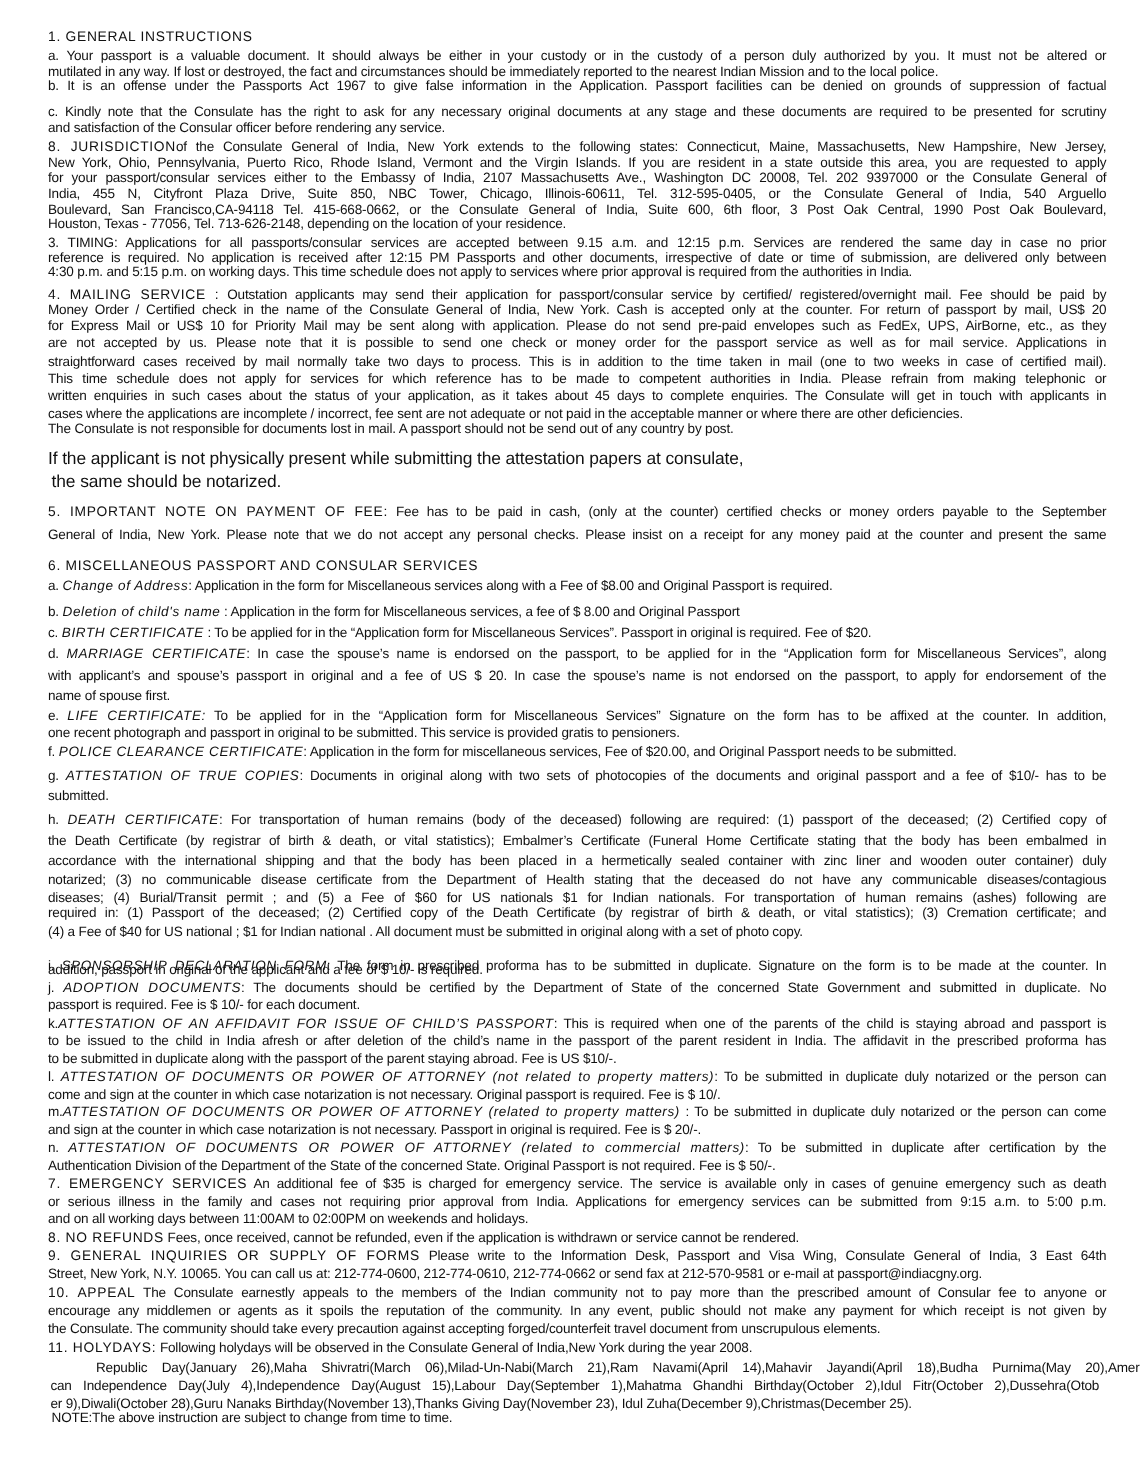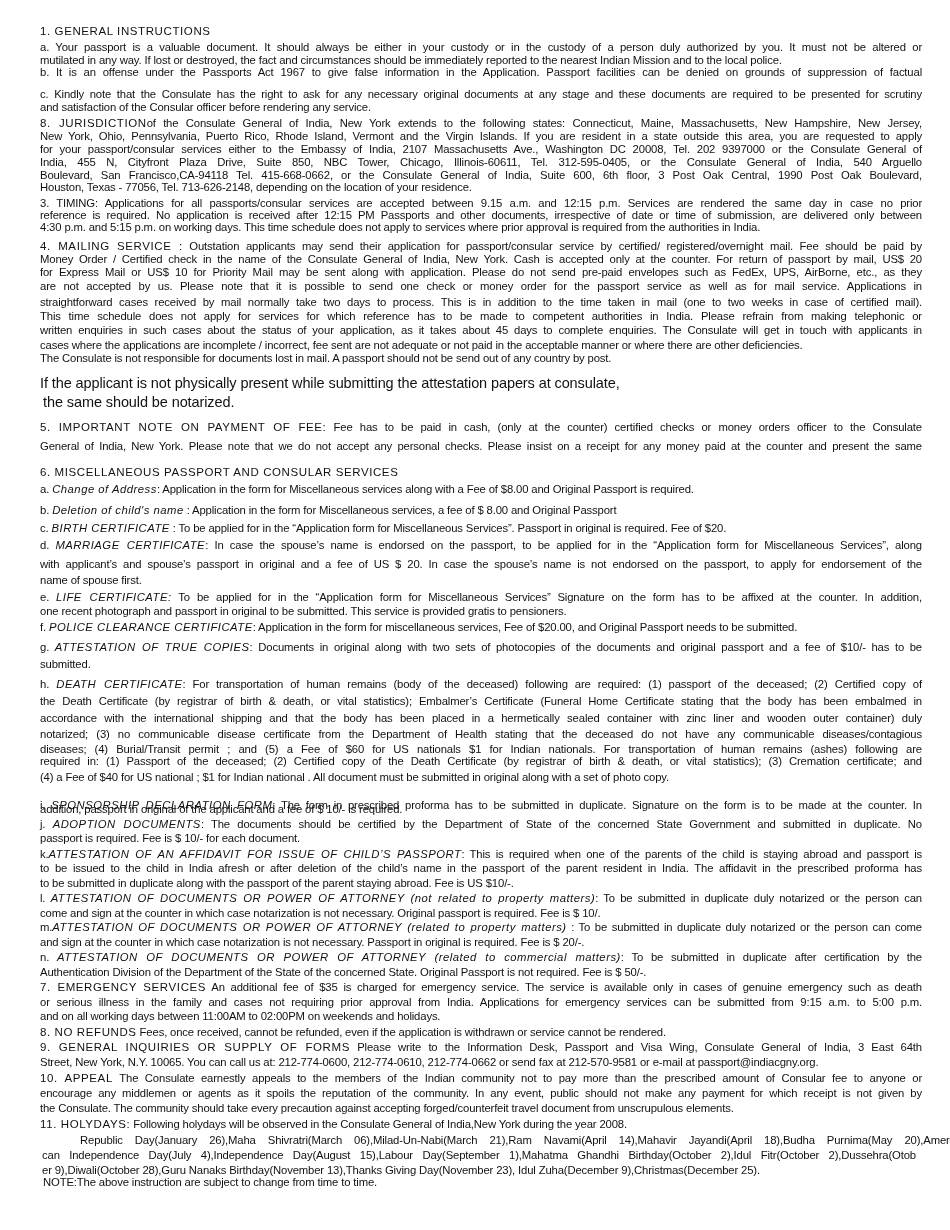--- a/index.html
+++ b/index.html
@@ -47,21 +47,21 @@
   <div class="ln just" style="top: 296px; white-space: normal;">straightforward cases received by mail normally take two days to process. This is in addition to the time taken in mail (one to two weeks in case of certified mail).</div>
   <div class="ln just" style="top: 310px; white-space: normal;">This time schedule does not apply for services for which reference has to be made to competent authorities in India. Please refrain from making telephonic or</div>
   <div class="ln just" style="top: 324px; white-space: normal;">written enquiries in such cases about the status of your application, as it takes about 45 days to complete enquiries. The Consulate will get in touch with applicants in</div>
   <div class="ln" style="top:339px">cases where the applications are incomplete / incorrect, fee sent are not adequate or not paid in the acceptable manner or where there are other deficiencies.</div>
   <div class="ln" style="top:352px">The Consulate is not responsible for documents lost in mail. A passport should not be send out of any country by post.</div>
 
   <div class="ln big" style="top:375px">If the applicant is not physically present while submitting the attestation papers at consulate,</div>
   <div class="ln big" style="top:394px;left:43px">the same should be notarized.</div>
 
   <div class="ln just" style="top: 421px; white-space: normal;">
-    <span class="h">5. IMPORTANT NOTE ON PAYMENT OF FEE:</span> <span>Fee has to be paid in cash, (only at the counter) certified checks or money orders officer to the Consulate</span>
+    <span class="h">5. IMPORTANT NOTE ON PAYMENT OF FEE:</span> <span>Fee has to be paid in cash, (only at the counter) certified checks or money orders payable to the September</span>
   </div>
   <div class="ln just" style="top: 440px; white-space: normal;">General of India, New York. Please note that we do not accept any personal checks. Please insist on a receipt for any money paid at the counter and present the same</div>
 
   <div class="ln h" style="top:466px">6. MISCELLANEOUS PASSPORT AND CONSULAR SERVICES</div>
 
   <div class="ln" style="top:483px">
     <span>a. </span><span class="it">Change of Address</span><span>: Application in the form for Miscellaneous services along with a Fee of $8.00 and Original Passport is required.</span>
   </div>
   <div class="ln" style="top:504px">
     <span>b. </span><span class="it">Deletion of child's name</span><span> : Application in the form for Miscellaneous services, a fee of $ 8.00 and Original Passport</span>

